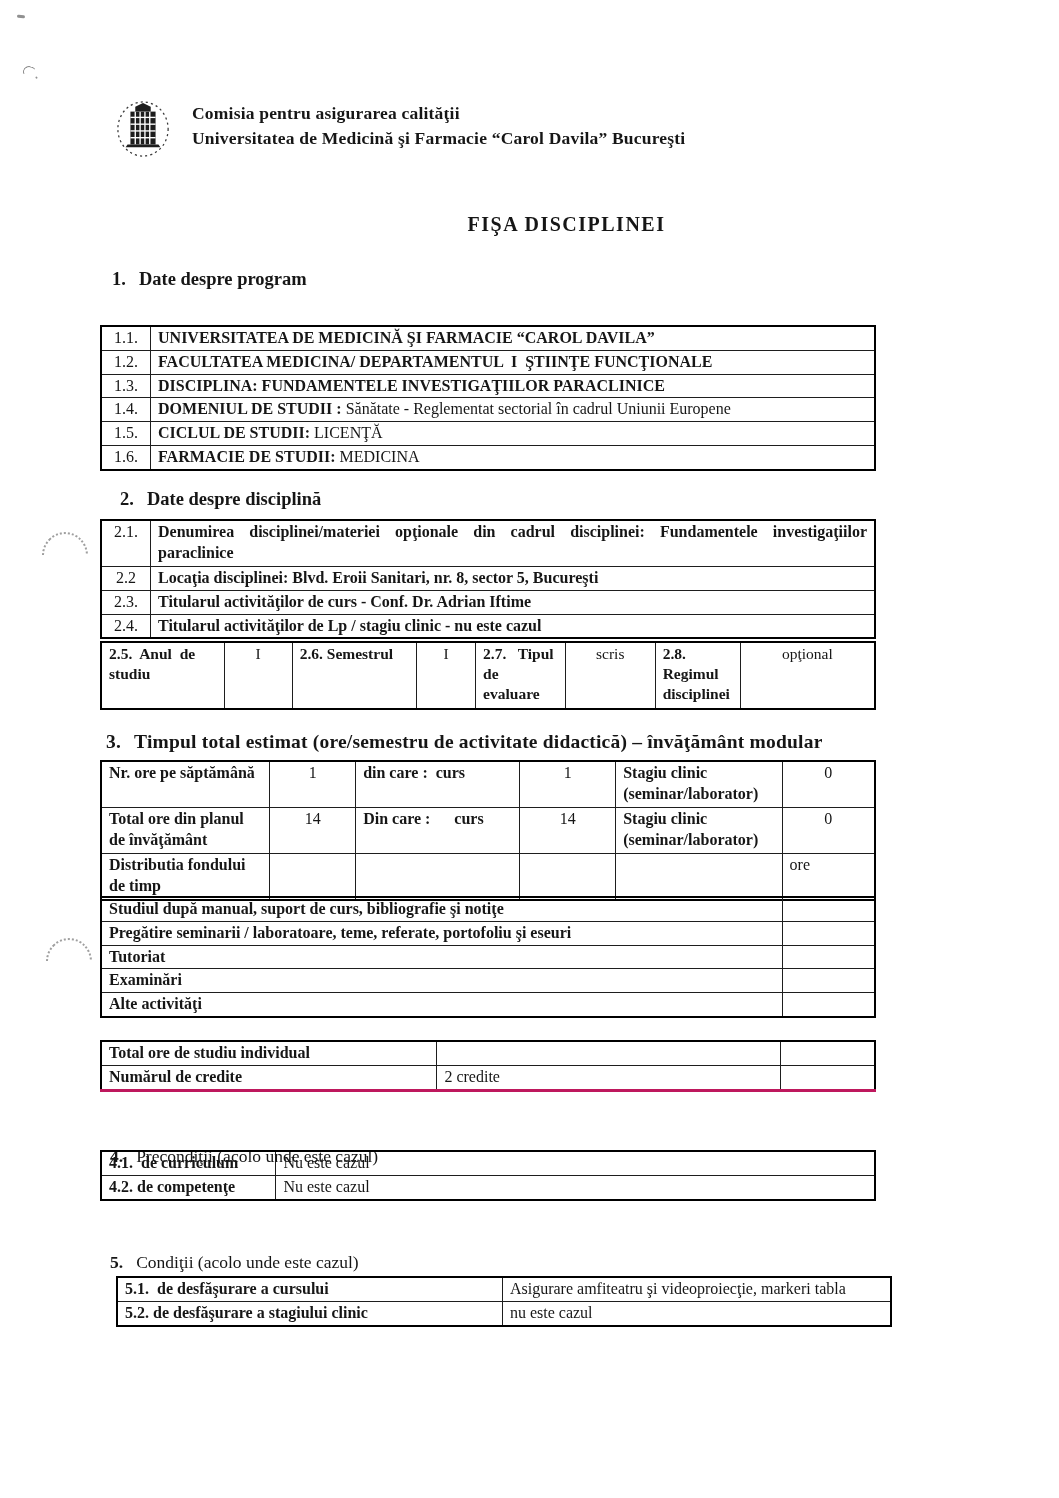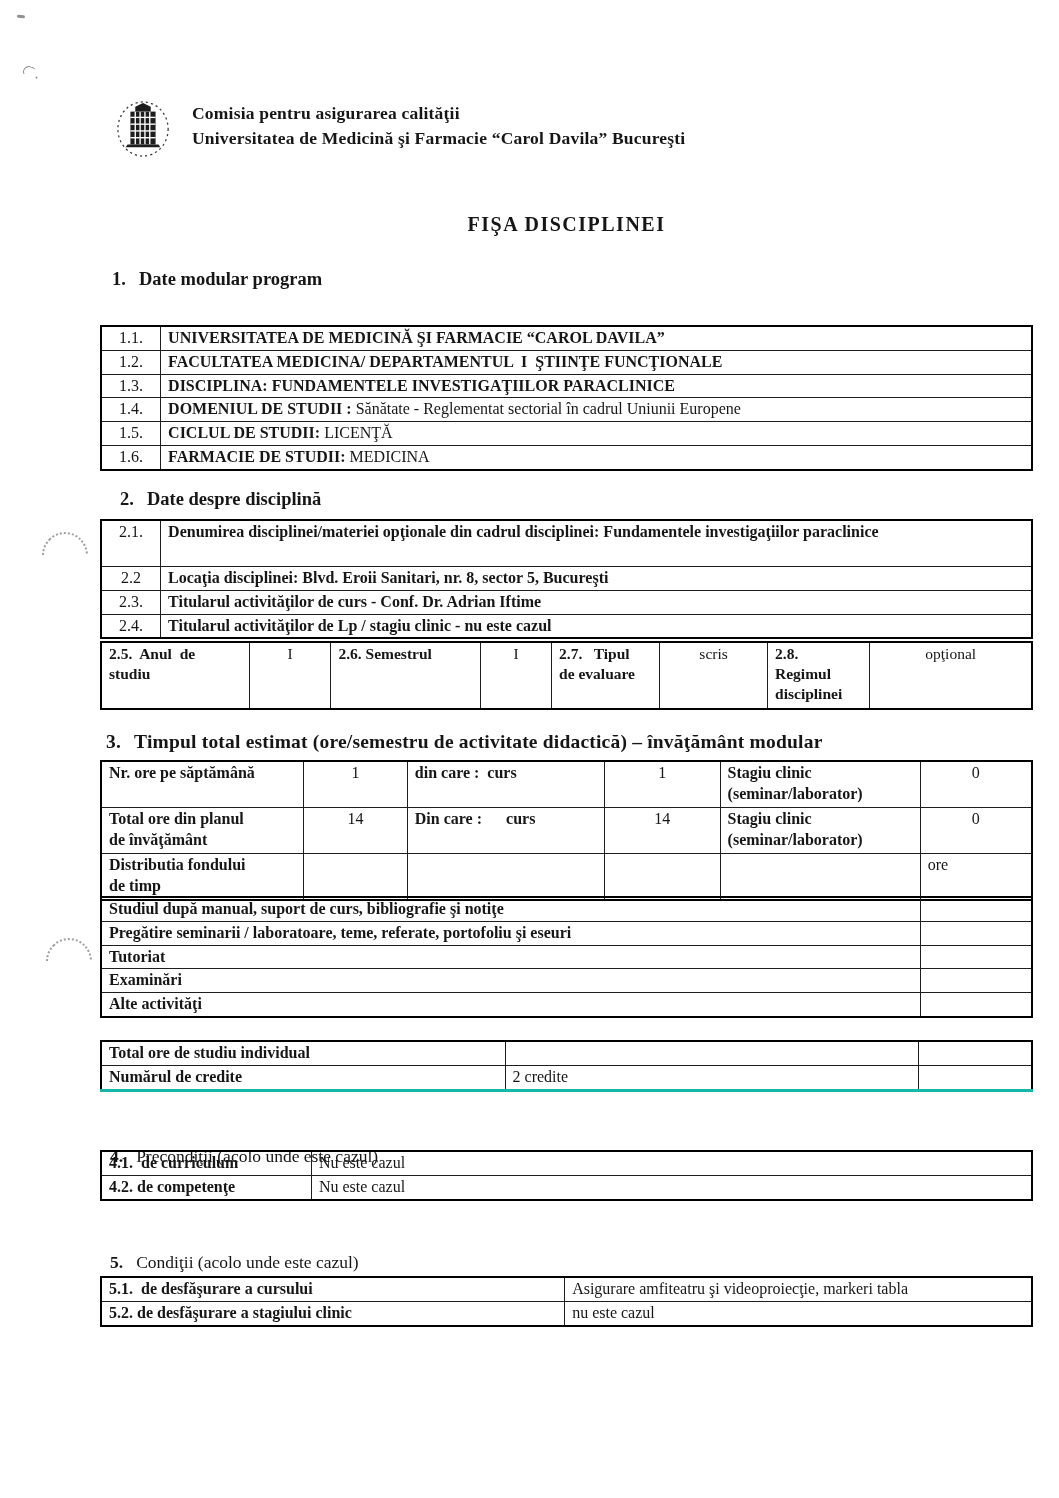--- a/index.html
+++ b/index.html
@@ -35,43 +35,43 @@
   .sec-h .lb { font-weight:bold; }
   .sec-h.light { font-size:17.5px; }
   .sec-h.light .lb { font-weight:normal; }
   .sh1 { left:112px; top:269px; }
   .sh2 { left:120px; top:489px; }
   .sh3 { left:106px; top:731px; font-size:19.5px; letter-spacing:.2px; }
   .sh4 { left:110px; top:1146px; }
   .sh5 { left:110px; top:1252px; }
 
   
-  table.tbl { position:absolute; left:100px; width:933px; border-collapse:collapse; table-layout:fixed;
+  table.tbl { position:absolute; left:100px; width:776px; border-collapse:collapse; table-layout:fixed;
               font-size:16px; border:2.6px solid #000; }
   .tbl td { border:1.6px solid #1e1e1e; padding:1px 7px; vertical-align:top; line-height:1.3;
             overflow:hidden; }
   .b  { font-weight:bold; }
   .r  { font-weight:normal; }
   .pre { white-space:pre-wrap; }
   .cnum { text-align:center; font-weight:normal; }
   .vc { text-align:center; font-weight:normal; }
   .vm { vertical-align:middle; }
   .jst { text-align:justify; }
   .dash td { border-top-style:dashed; }
-  .thickbot td { border-bottom:3px solid #14b8a6; }
+  .thickbot td { border-bottom:3px solid #be185d; }
 
   .t1  { top:325px; }  .t1 td { height:20px; }
   .t2a { top:519px; }  .t2a td { height:20px; }
   .t2a tr.tall td { height:43px; }
   .t2b { top:641px; }  .t2b td { height:63px; font-size:15.5px; }
   .t3a { top:760px; font-size:15.5px; } .t3a td { height:43px; }
   .t3b { top:896px; font-size:15.5px; } .t3b td { height:20px; }
   .t3c { top:1040px; font-size:15.5px; } .t3c td { height:21px; }
   .t4  { top:1150px; font-size:15.5px;font-family:Liberation Serif, serif; } .t4 td { height:21px; }
-  .t5  { top:1276px; font-size:15.5px; } .t5 td { height:21px; }
+  .t5  { top:1276px; font-size:15.5px;margin-left:16px; } .t5 td { height:21px; }
 </style>
 </head>
 <body>
 
 <div class="doc">
 
   <div class="speck-1"></div>
   <div class="speck-2"></div>
   <div class="punch punch-1"></div>
   <div class="punch punch-2"></div>
@@ -95,21 +95,21 @@
     </svg>
     <div class="lh-text">
       <div>Comisia pentru asigurarea calităţii</div>
       <div>Universitatea de Medicină şi Farmacie “Carol Davila” Bucureşti</div>
     </div>
   </div>
 
   <div class="doc-title">FIŞA DISCIPLINEI</div>
 
   <div class="sec-h sh1">
-    <span class="n">1.</span><span class="lb">Date modular program</span>
+    <span class="n">1.</span><span class="lb">Date despre program</span>
   </div>
   <table class="tbl t1">
     <colgroup>
         <col style="width:6.4%">
         <col style="width:93.6%">
       </colgroup>
     <tbody>
       <tr>
         <td class="cnum">1.1.</td>
         <td class="pre"><span class="b">UNIVERSITATEA DE MEDICINĂ ŞI FARMACIE “CAROL DAVILA”</span><span class="r"></span></td>

